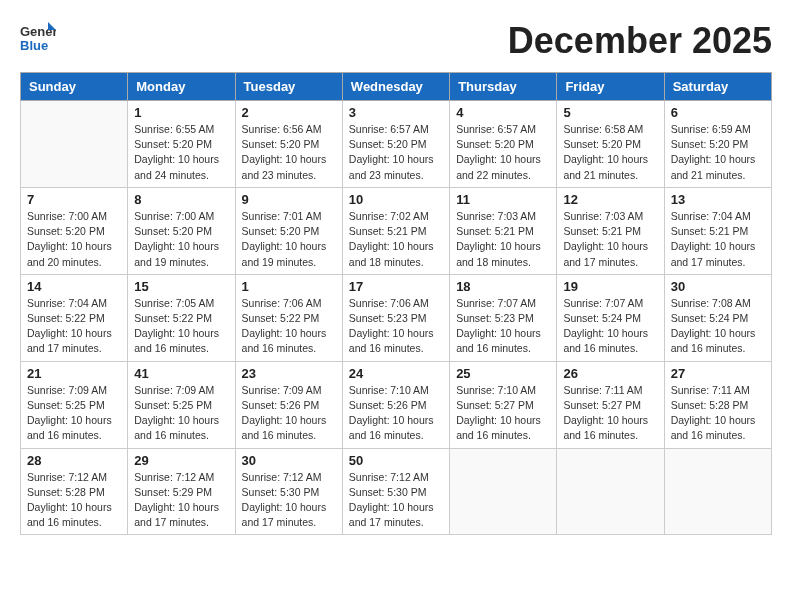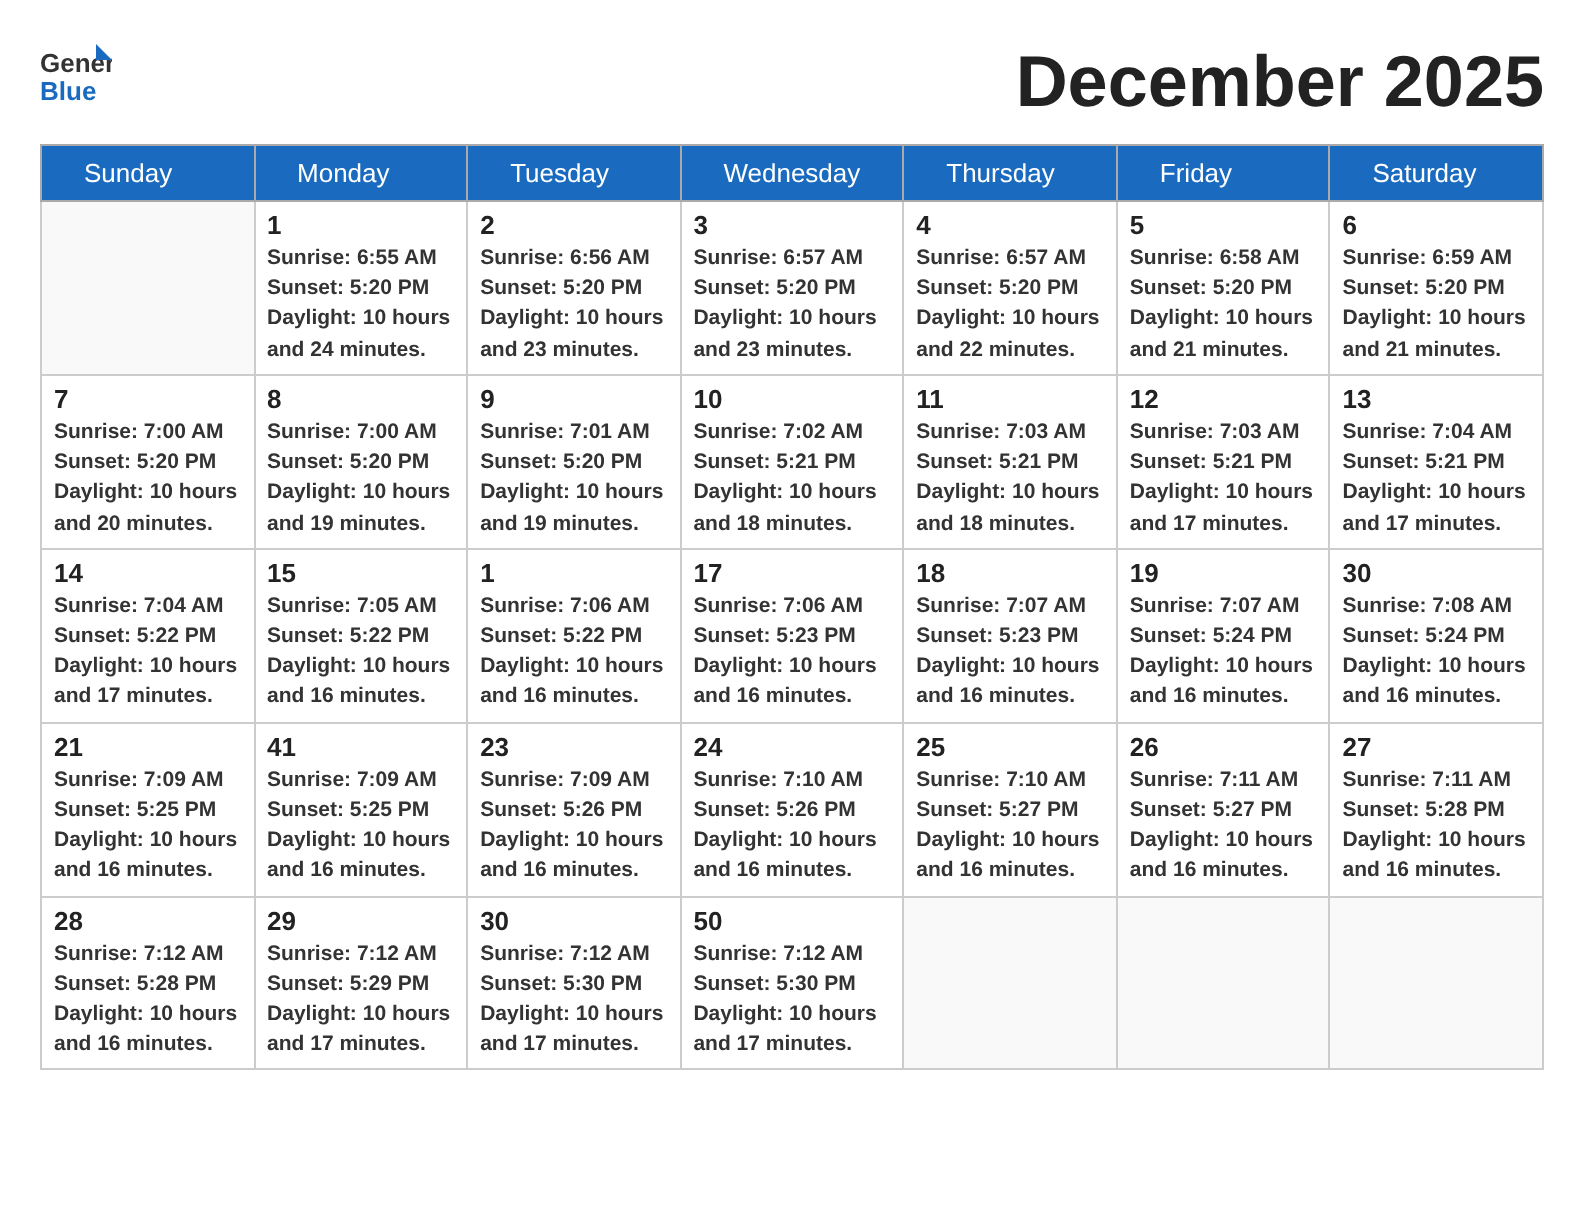--- a/index.html
+++ b/index.html
@@ -41,23 +41,23 @@
     }
     .calendar {
       width: 100%;
       border-collapse: collapse;
       font-size: 11px;
     }
     .calendar th {
       background-color: #1a6bbf;
       color: #fff;
       text-align: left;
-      padding: 6px 21px;
+      padding: 6px 8px;
       font-size: 13px;
-      font-weight: normal;
+      font-weight: bold;
       border: 1px solid #aaa;
     }
     .calendar td {
       border: 1px solid #ccc;
       vertical-align: top;
       padding: 4px 6px;
       width: 107px;
       min-height: 80px;
       background: #fff;
     }
@@ -68,21 +68,20 @@
       font-weight: bold;
       font-size: 13px;
       color: #222;
       display: block;
       margin-bottom: 2px;
     }
     .day-info {
       color: #333;
       line-height: 1.45;
       font-size: 10.5px;
-      font-weight: bold;
     }
   </style>
 </head>
 <body>
 
 <div class="header-area">
   <div class="logo">
     <svg class="logo-icon" viewBox="0 0 36 36" xmlns="http://www.w3.org/2000/svg">
       <text x="0" y="16" font-size="13" font-weight="bold" fill="#333" font-family="Arial">General</text>
       <text x="0" y="30" font-size="13" font-weight="bold" fill="#1a6bbf" font-family="Arial">Blue</text>

